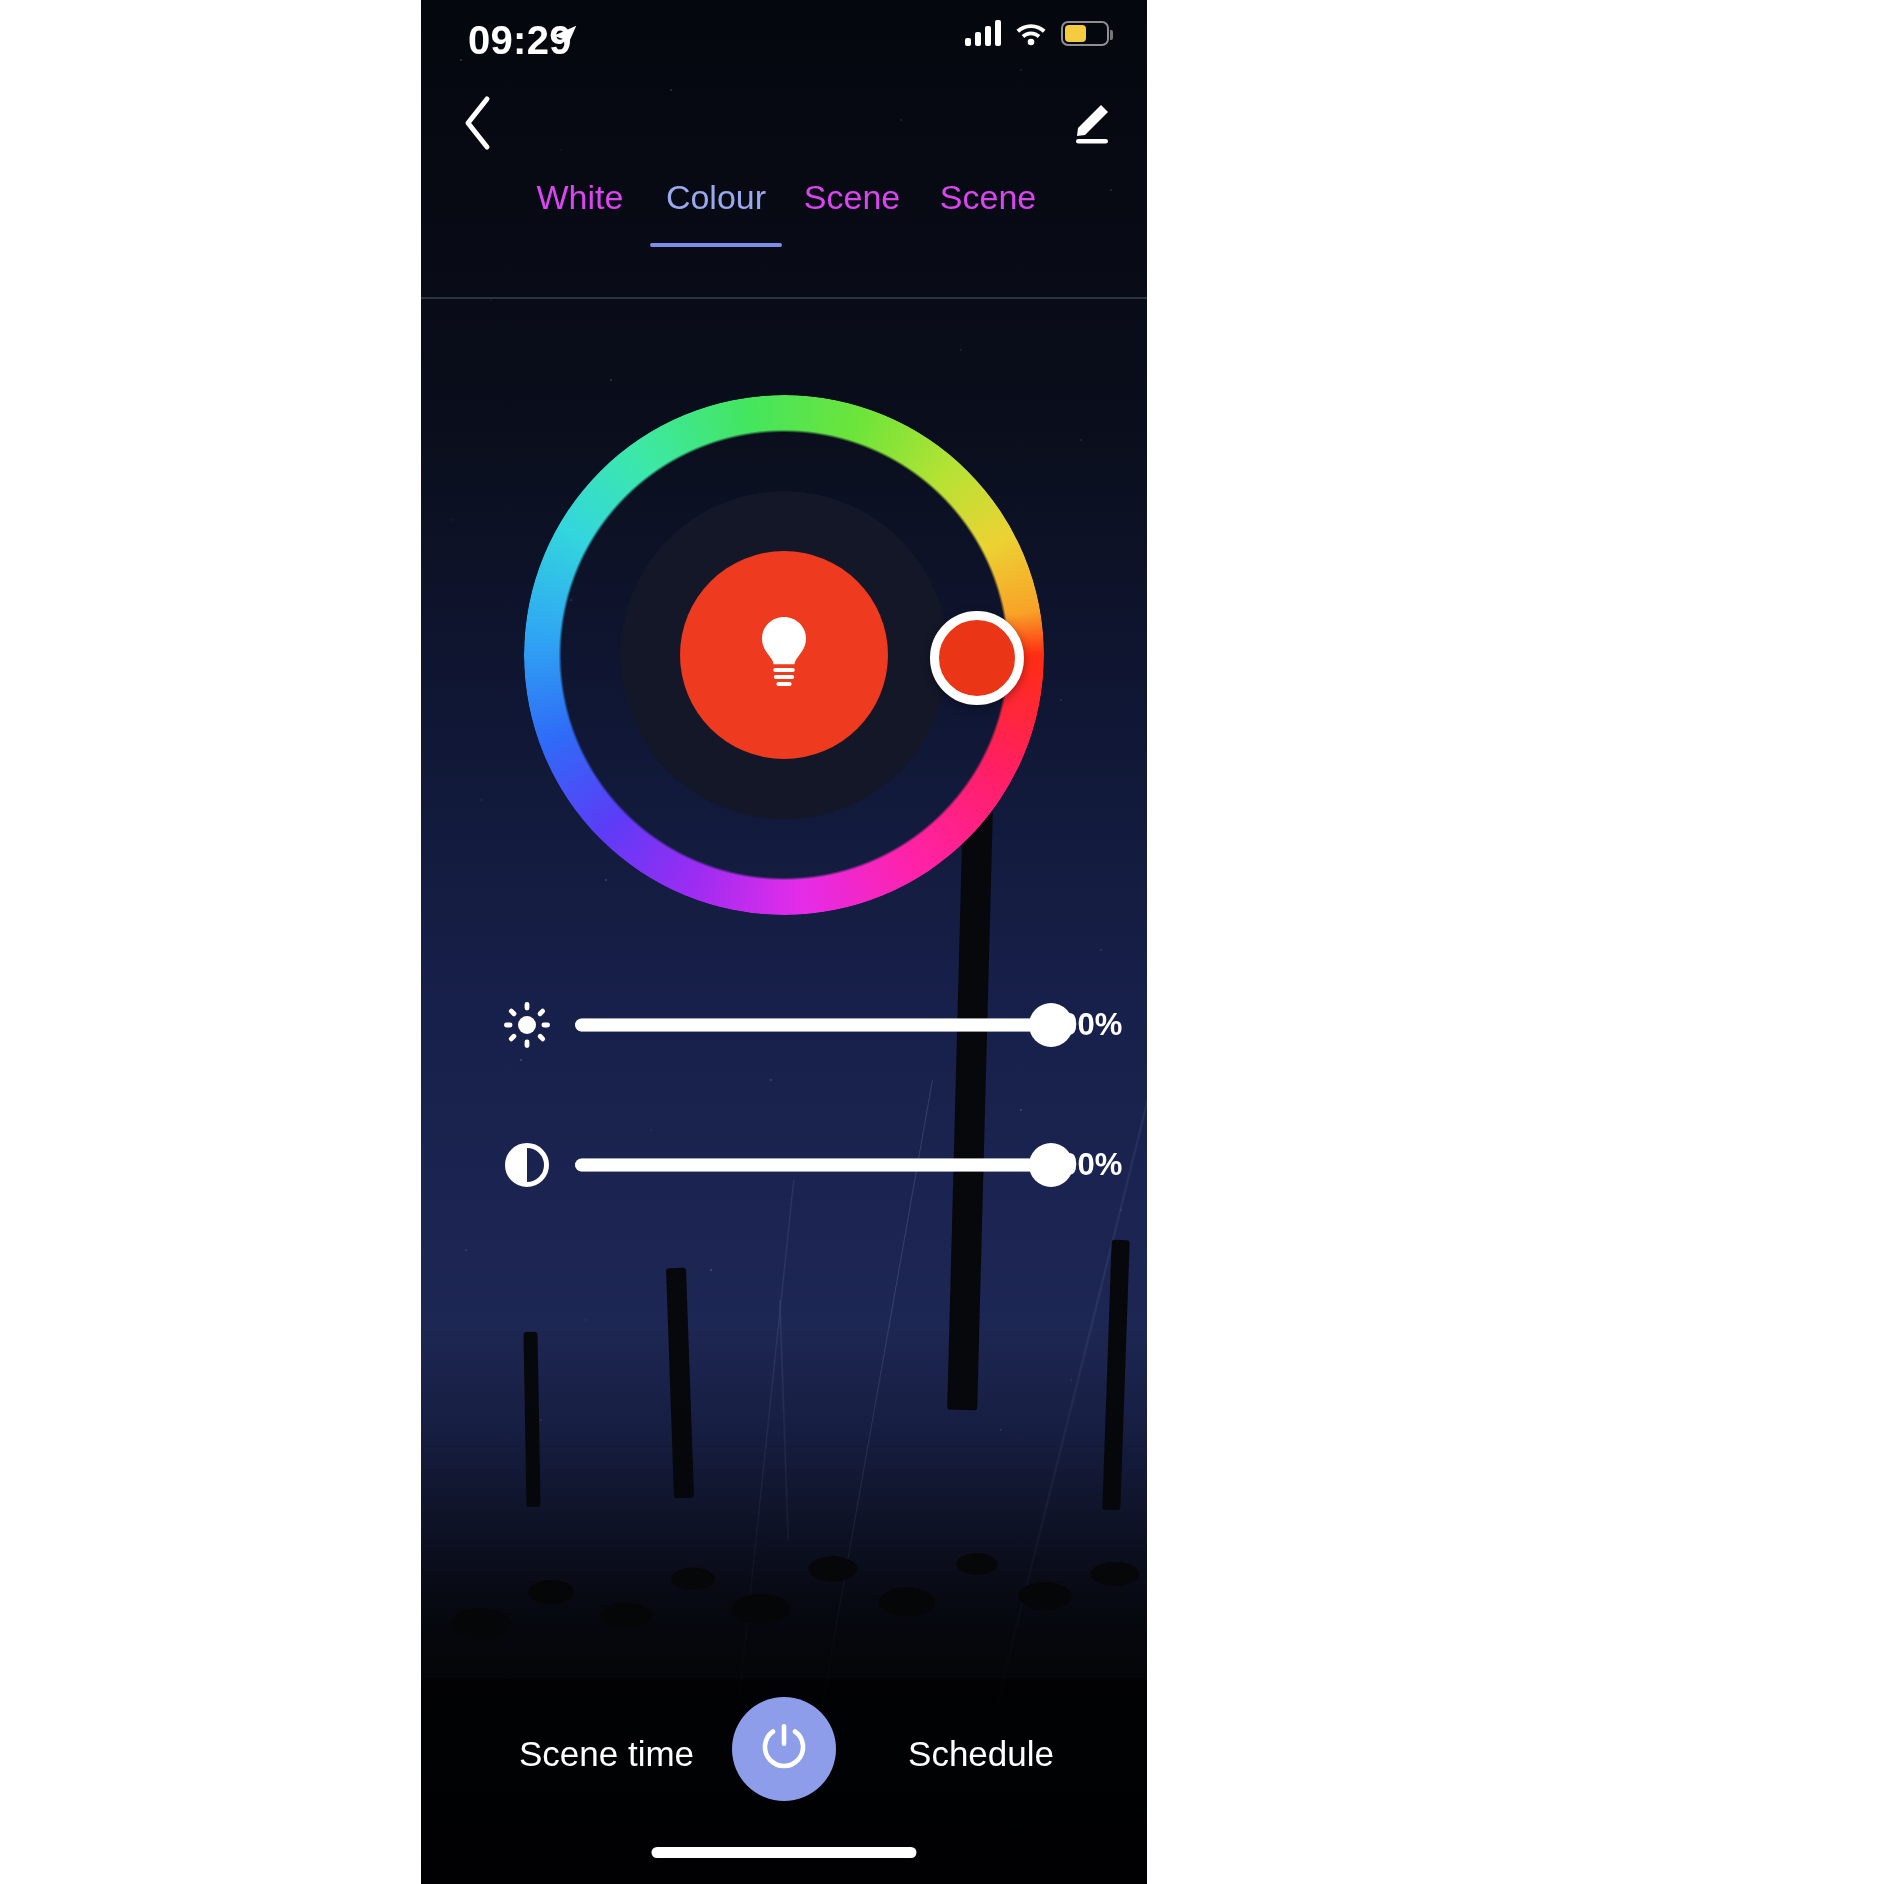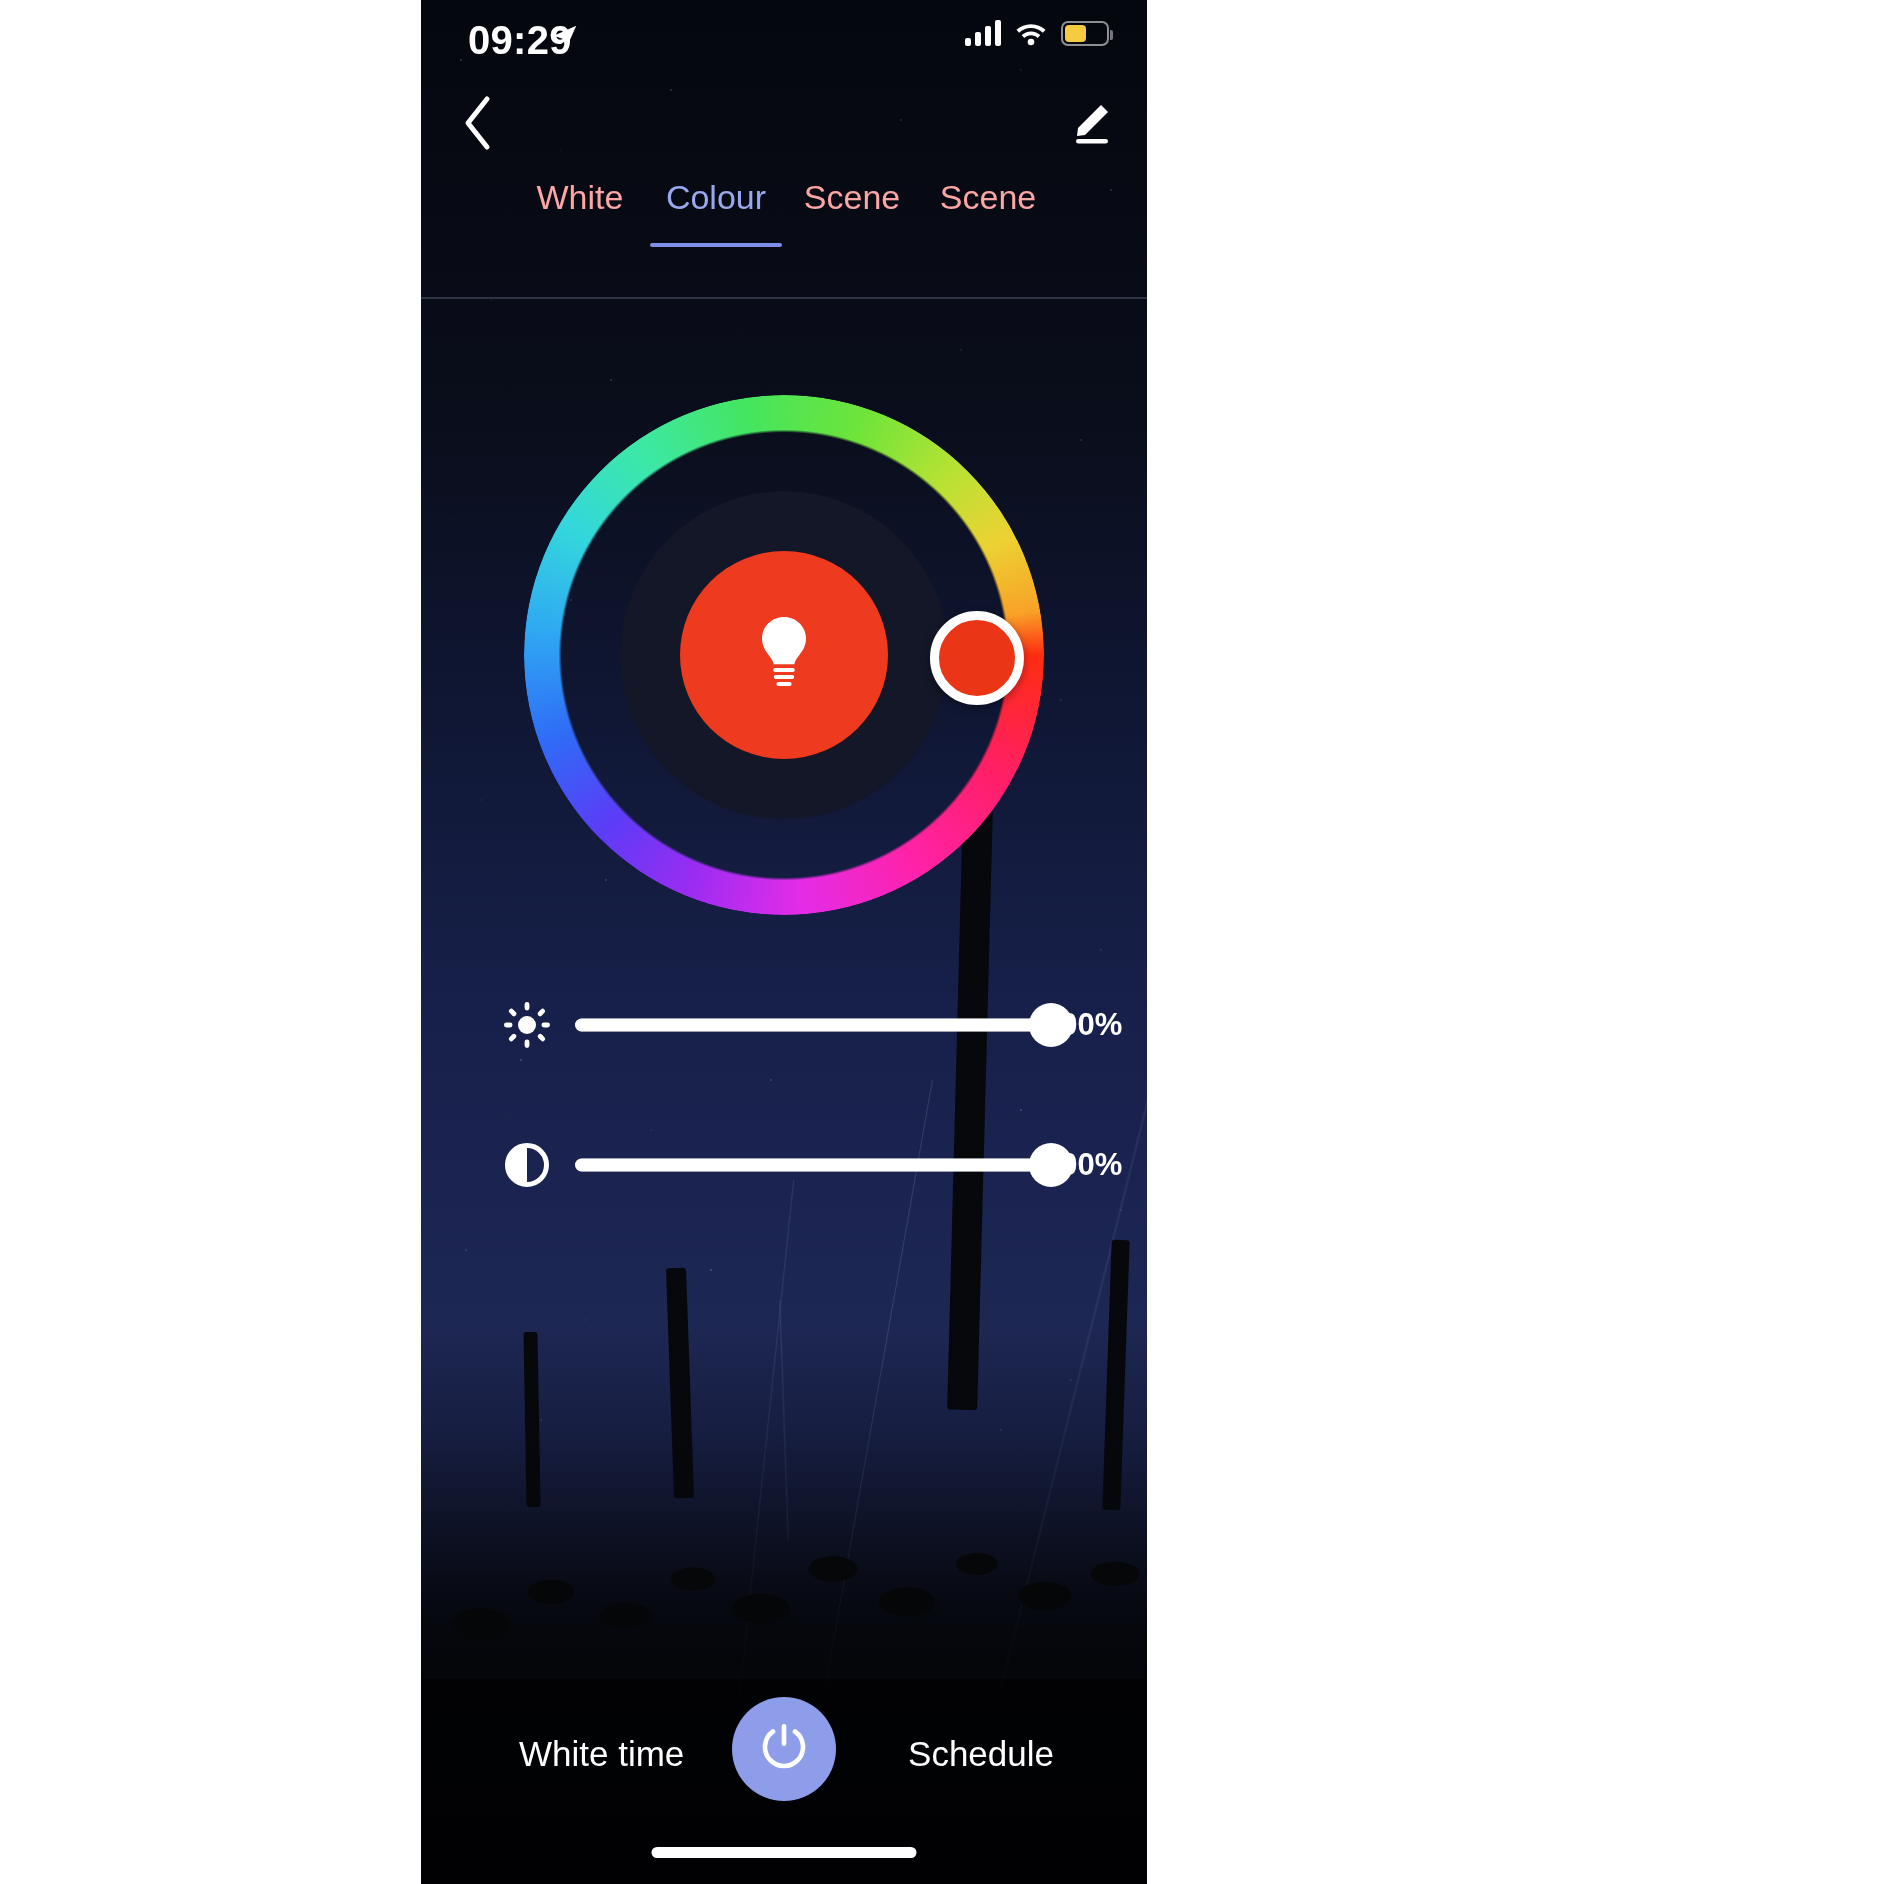--- a/index.html
+++ b/index.html
@@ -258,21 +258,21 @@
     display: flex;
     justify-content: center;
     gap: 0px;
   }
   .tab {
     position: relative;
     padding: 10px 0 30px 0;
     width: 136px;
     text-align: center;
     font-size: 34px;
-    color: #fca5a5;
+    color: #d946ef;
     cursor: pointer;
   }
   .tab.active { color: #9aa8ee; }
   .tab.active::after {
     content: "";
     position: absolute;
     left: 50%;
     transform: translateX(-50%);
     bottom: 0px;
     width: 132px;
@@ -583,21 +583,21 @@
       </div>
       <div class="slider-track-wrap">
         <div class="slider-track"></div>
         <div class="slider-fill" style="width:100%"></div>
         <div class="slider-thumb" style="left:100%"></div>
       </div>
       <div class="slider-value">100%</div>
     </div>
 
     <div class="bottombar">
-      <div class="bottom-label left">White time</div>
+      <div class="bottom-label left">Scene time</div>
       <div class="power-btn" style="background: rgb(142, 157, 233);">
         <span>
           <svg width="56" height="56" viewBox="0 0 56 56">
             <path d="M17 12.5a19 19 0 1 0 22 0" stroke="#ffffff" stroke-width="4.6" fill="none" stroke-linecap="round"></path>
             <rect x="25.7" y="5" width="4.6" height="22" rx="2.3" fill="#ffffff"></rect>
           </svg>
         </span>
       </div>
       <div class="bottom-label right">Schedule</div>
       <div class="home-indicator"></div>

